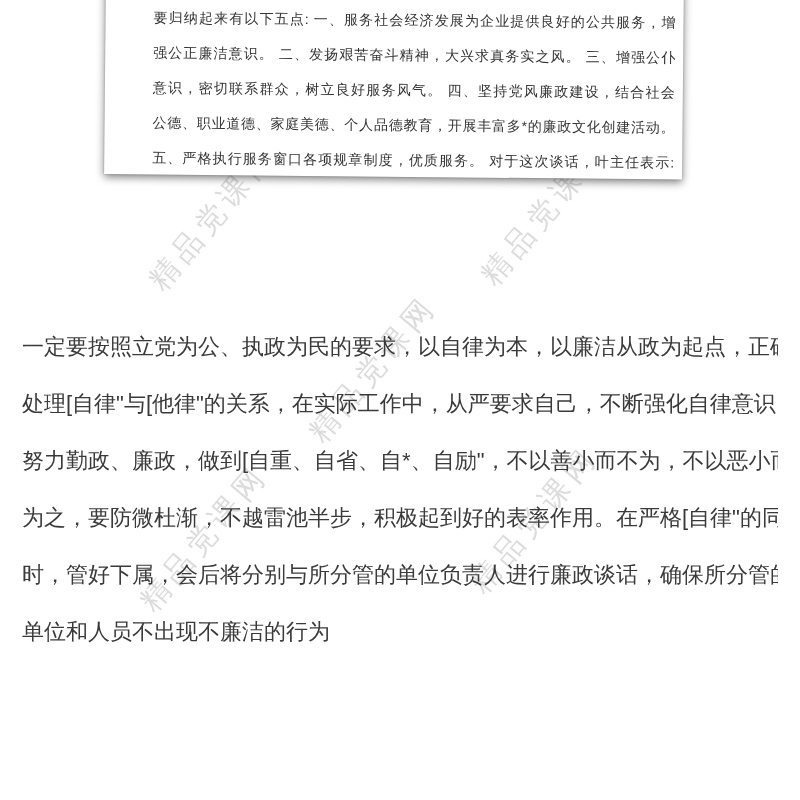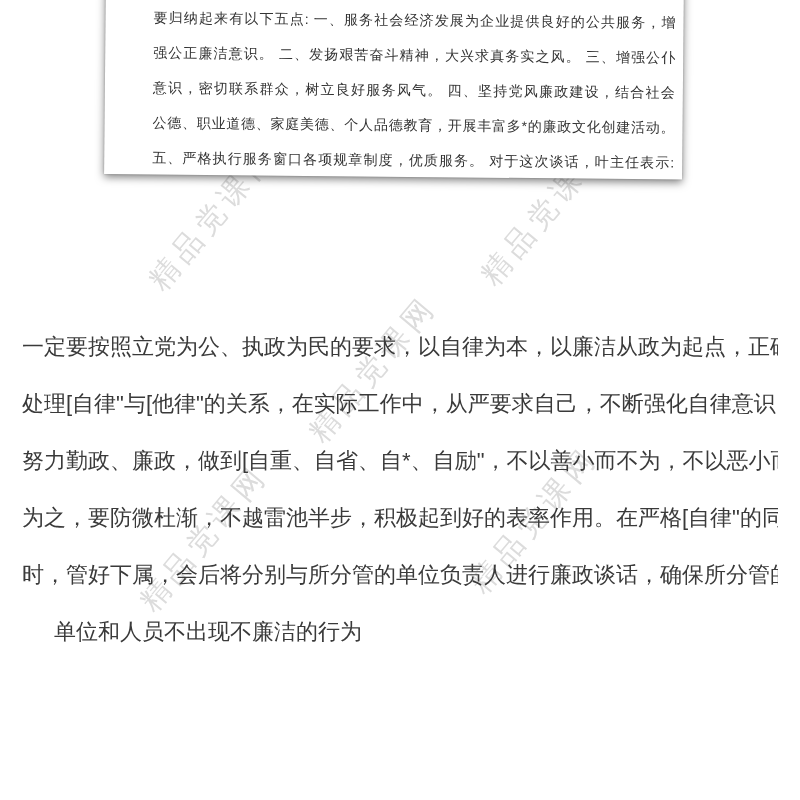--- a/index.html
+++ b/index.html
@@ -75,21 +75,20 @@
     font-size: 22px;
     color: #3a3a3a;
     text-align: justify;
     text-align-last: justify;
     white-space: nowrap;
     overflow: hidden;
   }
   .main-line.last {
     text-align-last: left;
     white-space: normal;
-    margin-left: 32px;
   }
 </style>
 </head>
 <body>
 
 <div id="stage">
 
   <div id="watermark-layer">
       <span class="watermark" style="left: 213px; top: 217px; color: rgb(220, 220, 220); font-size: 30px; transform: translate(-50%, -50%) rotate(-50deg);">精品党课网</span>
       <span class="watermark" style="left: 545px; top: 212px; color: rgb(220, 220, 220); font-size: 30px; transform: translate(-50%, -50%) rotate(-50deg);">精品党课网</span>

